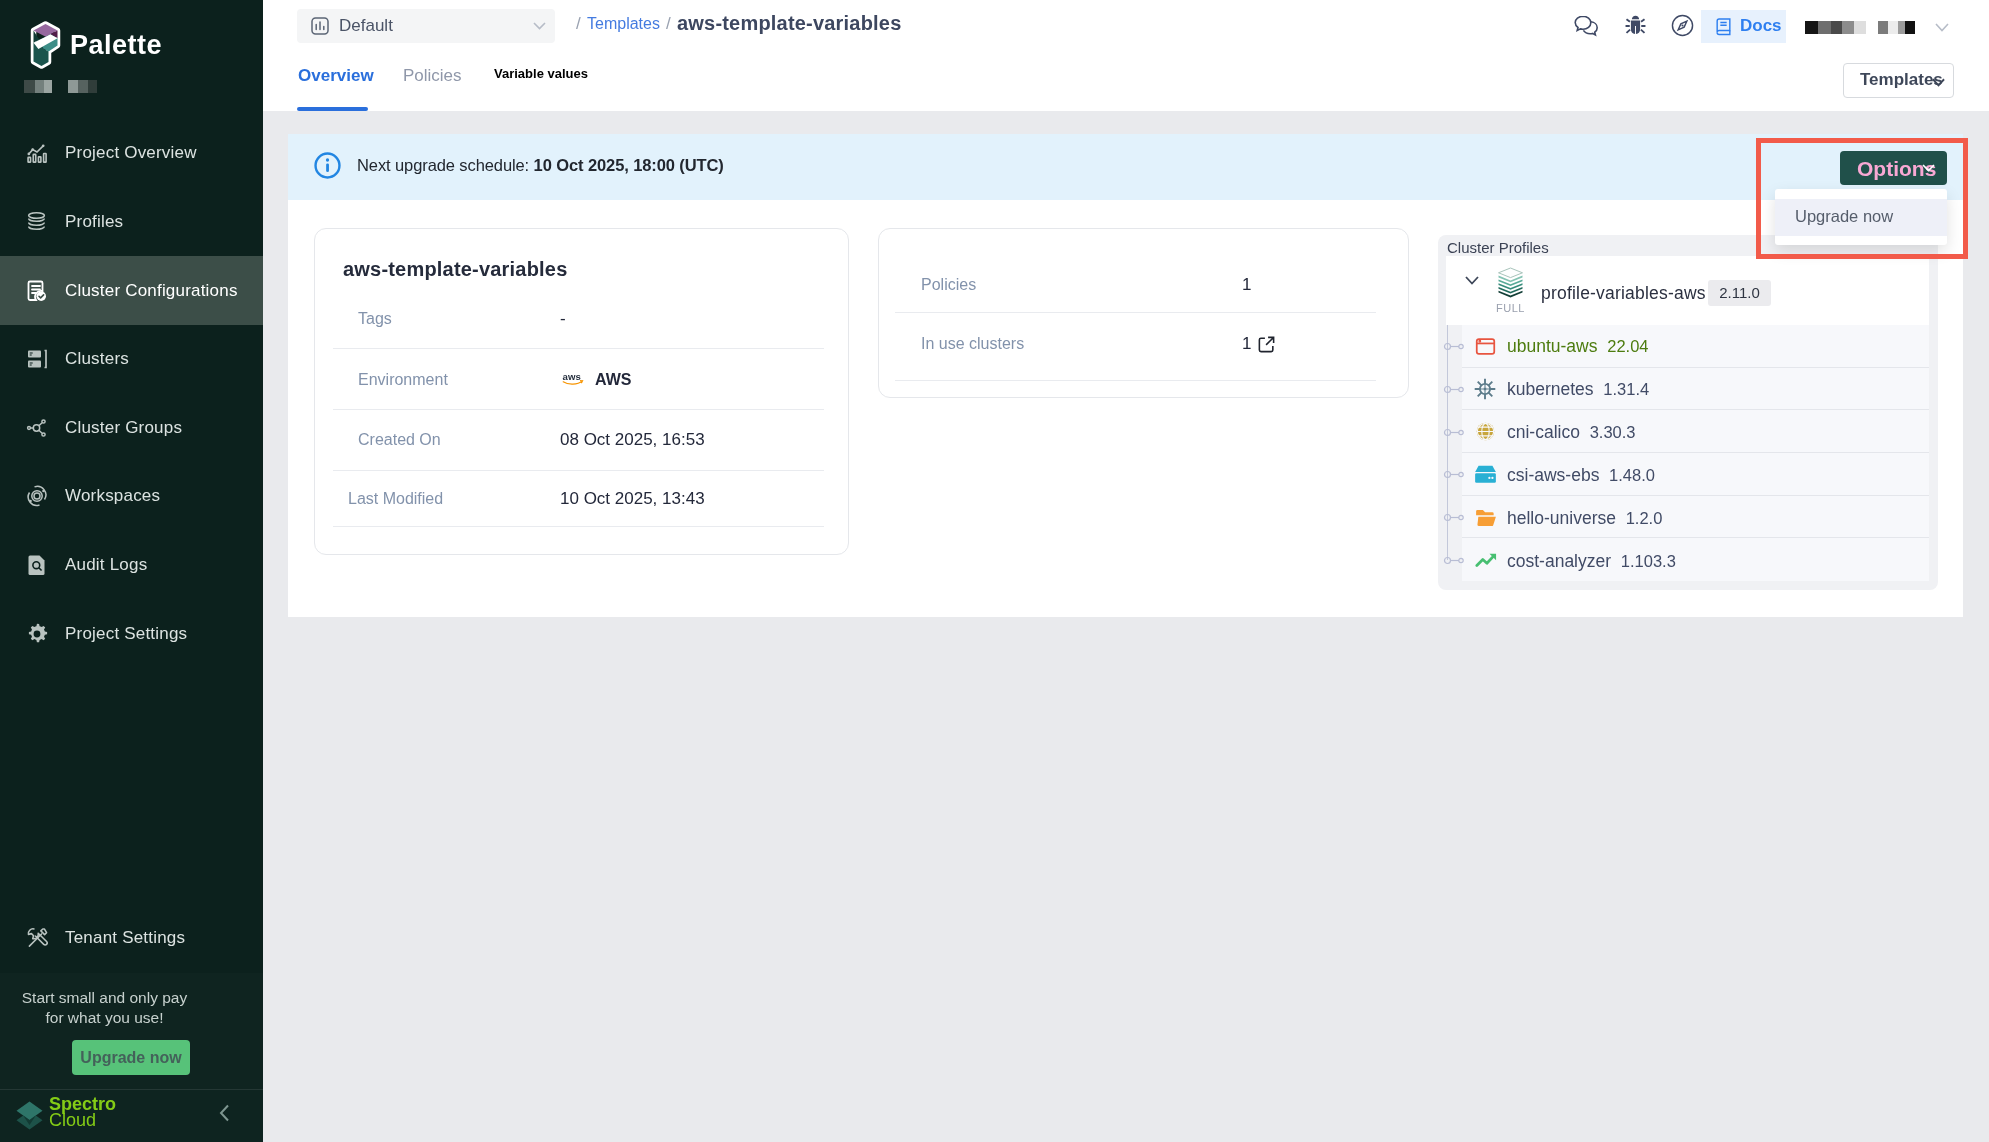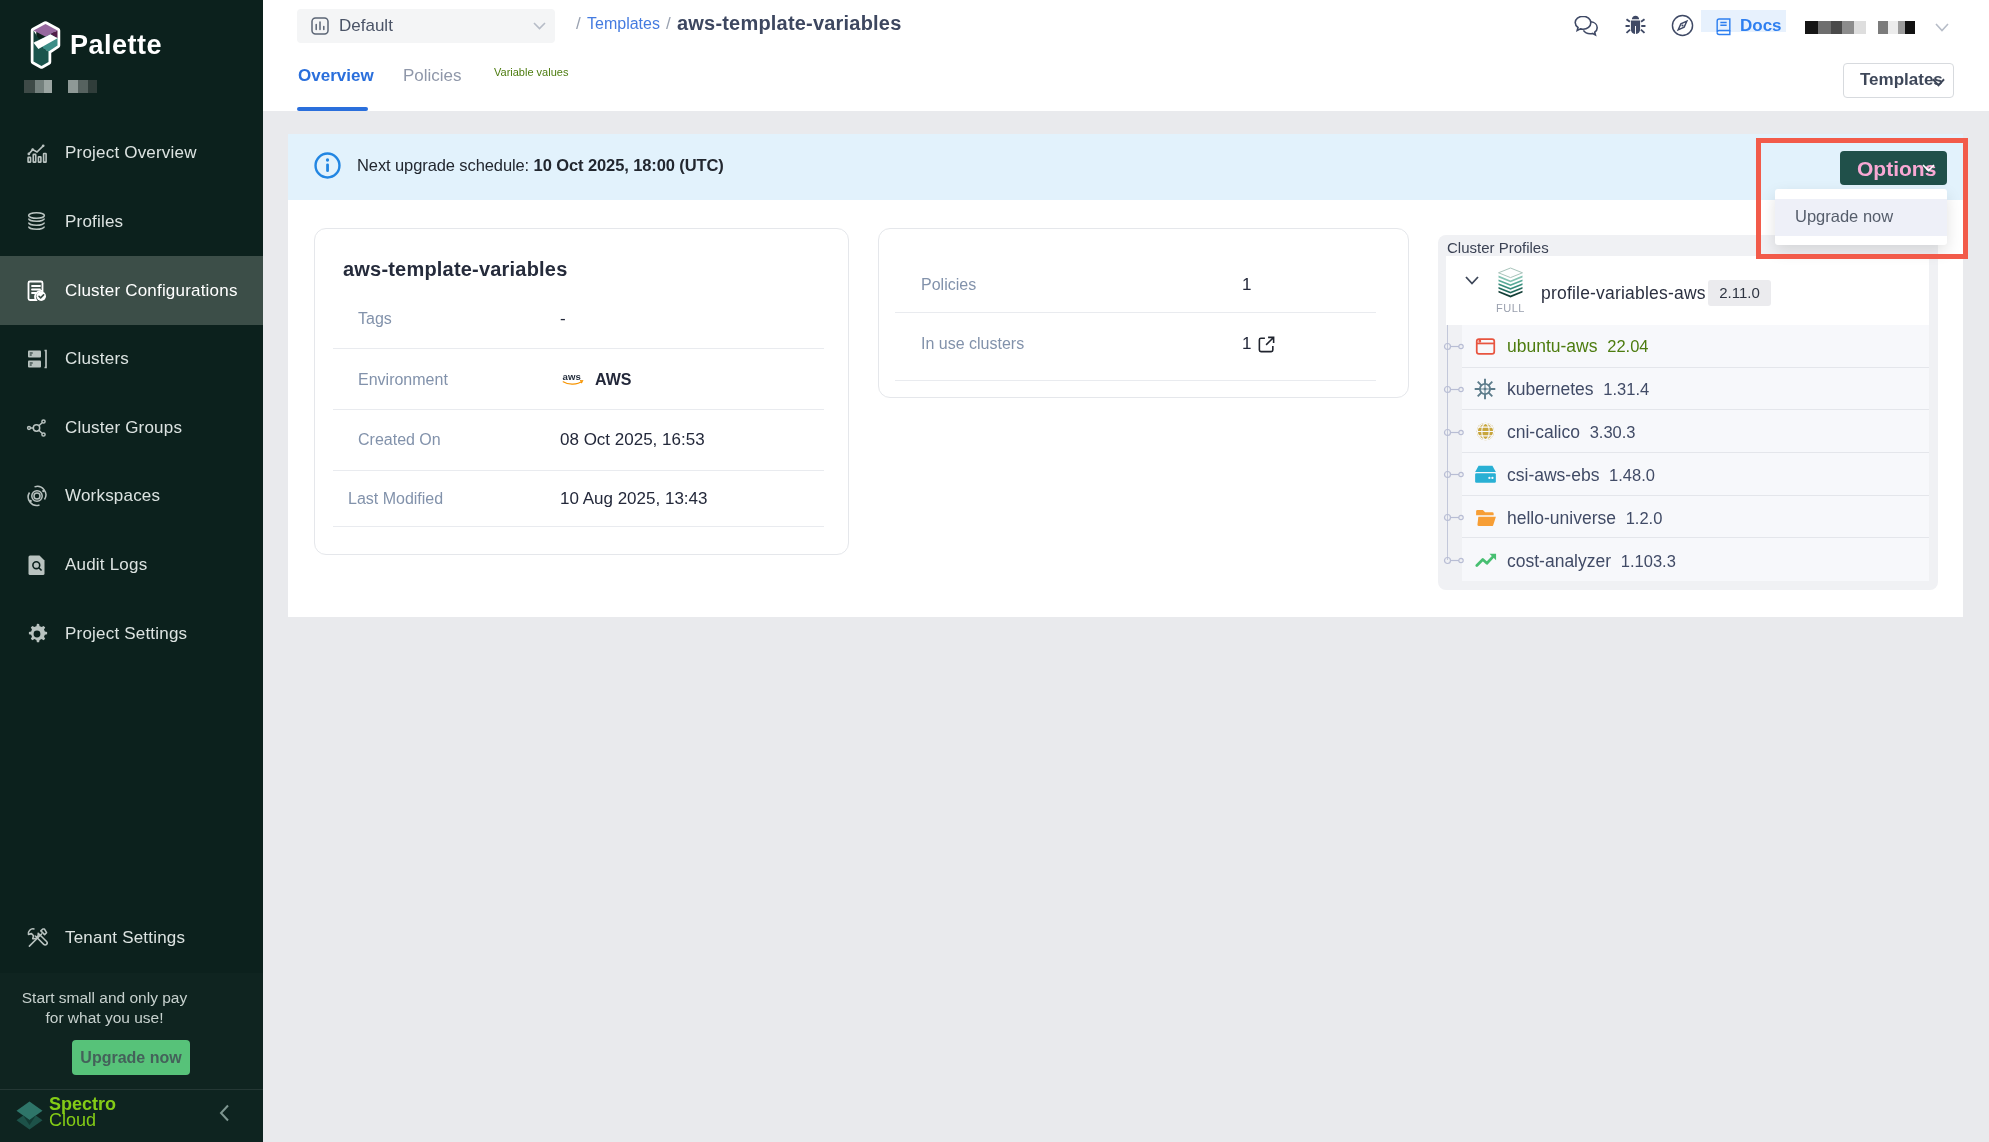--- a/index.html
+++ b/index.html
@@ -174,39 +174,39 @@
     <path d="M12 2.2 c2.1 0 3.8 1.7 3.8 3.8 l-7.6 0 C8.2 3.9 9.9 2.2 12 2.2 Z"></path>
     <path d="M7.2 7.3 h9.6 v9.2 a4.8 4.8 0 0 1 -4.3 4.8 l0 -8.3 l-1 0 l0 8.3 a4.8 4.8 0 0 1 -4.3 -4.8 Z"></path>
     <path d="M6.2 8.5 l-3.6 -2.6 M17.8 8.5 l3.6 -2.6 M6 13 H1.6 M18 13 h4.4 M6.4 16.8 l-3.8 3.4 M17.6 16.8 l3.8 3.4" stroke="#3f4965" stroke-width="2" fill="none"></path>
   </svg>
   <svg class="abs" style="left:1408px;top:14px" width="23" height="23" viewBox="0 0 24 24" fill="none" stroke="#3f4965" stroke-width="1.5">
     <circle cx="12" cy="12" r="10.5"></circle>
     <path d="M16.5 7.5 L10.3 10.3 L7.5 16.5 L13.7 13.7 Z"></path>
     <circle cx="12" cy="12" r="1.1" fill="#3f4965" stroke="none"></circle>
   </svg>
 
-  <div class="abs" style="left:1438px;top:10px;width:85px;height:22px;background:#e7f1fd;border-radius:0;">
+  <div class="abs" style="left:1438px;top:10px;width:85px;height:33px;background:#e7f1fd;border-radius:0;">
     <svg class="abs" style="left:13px;top:7px" width="19" height="19" viewBox="0 0 24 24" fill="none" stroke="#2e7ff0" stroke-width="1.8">
       <path d="M4 19.5 A2.5 2.5 0 0 1 6.5 17 H20 V2.5 H6.5 A2.5 2.5 0 0 0 4 5 Z"></path>
       <path d="M4 19.5 A2.5 2.5 0 0 0 6.5 22 H20 V17"></path>
       <path d="M8 7 h8 M8 10.5 h8"></path>
     </svg>
     <span class="abs" style="left:39px;top:6px;font-size:17px;font-weight:bold;color:#2e7ff0;">Docs</span>
   </div>
 
   <div class="abs" style="left:1542px;top:21px;width:61px;height:13px;background:linear-gradient(90deg,#151515 0 22%,#6e6e6e 22% 42%,#4a4a4a 42% 60%,#8c8c8c 60% 80%,#dedede 80% 100%);"></div>
   <div class="abs" style="left:1615px;top:21px;width:37px;height:13px;background:linear-gradient(90deg,#7b7b7b 0 28%,#ececec 28% 55%,#9b9b9b 55% 72%,#111 72% 100%);"></div>
   <svg class="abs" style="left:1672px;top:23px" width="14" height="9" viewBox="0 0 14 9" fill="none" stroke="#b7bdc8" stroke-width="1.6">
       <path d="M1 1 L7 7.5 L13 1"></path>
     </svg>
 
   <div class="abs" style="left:35px;top:66px;font-size:17px;font-weight:bold;color:#2a6fdc;">Overview</div>
   <div class="abs" style="left:34px;top:107px;width:71px;height:4px;background:#2a6fdc;border-radius:2px;"></div>
   <div class="abs" style="left:140px;top:66px;font-size:17px;color:#8f97a9;font-weight:500;">Policies</div>
-  <div class="abs" style="left:231px;top:66px;font-size:11px;color:#4d7c0f;font-weight:400;">Variable values</div>
+  <div class="abs" style="left:231px;top:66px;font-size:13px;color:#000000;font-weight:700;">Variable values</div>
 
   <div class="abs" style="left:1580px;top:63px;width:111px;height:35px;border:1px solid #d7dade;border-radius:4px;background:#fff;">
     <span class="abs" style="left:16px;top:6px;font-size:17px;font-weight:bold;color:#3e4759;">Templates</span>
     <svg class="abs" style="left:88px;top:14px" width="13" height="9" viewBox="0 0 14 9" fill="none" stroke="#3e4759" stroke-width="2">
         <path d="M1 1 L7 7.5 L13 1"></path>
       </svg>
   </div>
 </div>
 
 <div id="panel">
@@ -228,21 +228,21 @@
     <svg class="abs" style="left:247px;top:141px" width="24" height="17" viewBox="0 0 40 26">
       <text x="1" y="15" font-size="16" font-weight="bold" fill="#252f3e" font-family="Liberation Sans">aws</text>
       <path d="M2 18.5 c8 5.5 24 5.5 32 -1.5 l-3.2 -0.6 m3.2 0.6 l-1.4 3" fill="none" stroke="#f79400" stroke-width="2" stroke-linecap="round"></path>
     </svg>
     <div class="abs row-value" style="left:280px;top:142px;font-size:16px;font-weight:bold;">AWS</div>
     <div class="hdiv" style="left:18px;top:180px;width:491px;"></div>
     <div class="abs row-label" style="left:43px;top:202px;">Created On</div>
     <div class="abs row-value" style="left:245px;top:201px;">08 Oct 2025, 16:53</div>
     <div class="hdiv" style="left:18px;top:241px;width:491px;"></div>
     <div class="abs row-label" style="left:33px;top:261px;">Last Modified</div>
-    <div class="abs row-value" style="left:245px;top:260px;">10 Aug 2025, 13:43</div>
+    <div class="abs row-value" style="left:245px;top:260px;">10 Oct 2025, 13:43</div>
     <div class="hdiv" style="left:18px;top:297px;width:491px;"></div>
   </div>
 
   <div class="card" style="left:590px;top:94px;width:531px;height:170px;">
     <div class="abs row-label" style="left:42px;top:47px;">Policies</div>
     <div class="abs row-value" style="left:363px;top:46px;">1</div>
     <div class="hdiv" style="left:16px;top:83px;width:481px;"></div>
     <div class="abs row-label" style="left:42px;top:106px;">In use clusters</div>
     <div class="abs row-value" style="left:363px;top:105px;">1</div>
     <svg class="abs" style="left:378px;top:106px" width="19" height="19" viewBox="0 0 24 24" fill="none" stroke="#20242e" stroke-width="2">

